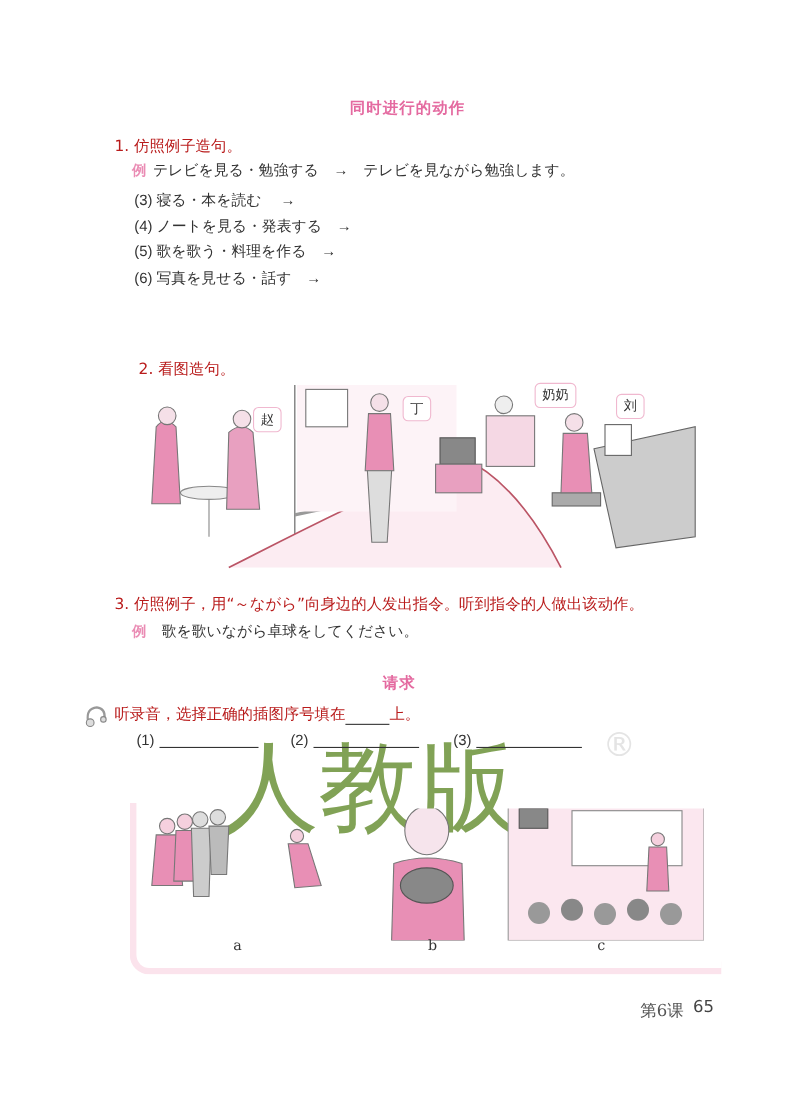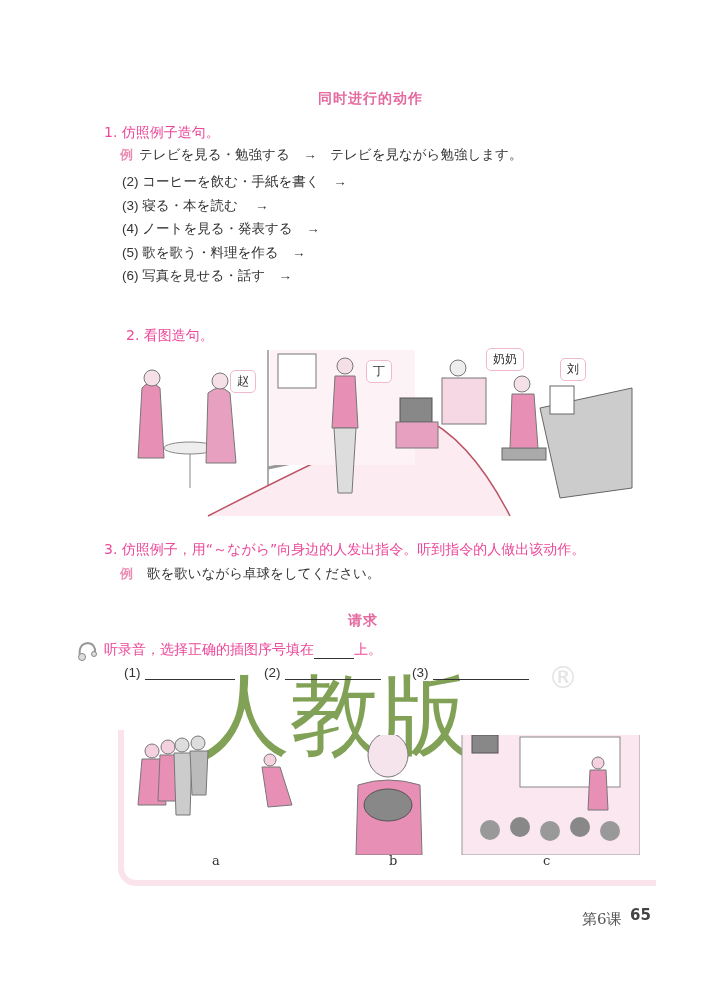--- a/index.html
+++ b/index.html
@@ -1,38 +1,37 @@
 <!DOCTYPE html>
 <html><head>
 <meta charset="utf-8">
 <style>
   html,body{margin:0;padding:0;background:#fff;}
   body{width:720px;height:1008px;position:relative;overflow:hidden;font-family:"DejaVu Sans",sans-serif;color:#222;}
   .abs{position:absolute;}
   .sec-title{color:#e46aa0;font-weight:bold;font-size:14px;letter-spacing:1px;}
-  .q{font-size:14px;color:#ec4899;}
+  .q{font-size:14px;color:#b91c1c;}
   .line{font-family:Liberation Sans, sans-serif;font-size:13.5px;color:#333;}
   .ex-mark{color:#ea8cb4;font-weight:bold;font-size:13px;margin-right:6px;}
   .blank{display:inline-block;border-bottom:1px solid #333;height:14px;vertical-align:bottom;}
   .illus{position:absolute;background:#fff;}
   .bubble{position:absolute;background:#fff;border:1.5px solid #f0b8cf;border-radius:5px;font-size:12px;padding:2px 6px;color:#333;font-family:"DejaVu Serif",serif;}
   .fig-label{position:absolute;font-family:"DejaVu Serif",serif;font-size:13px;color:#333;}
   .watermark{position:absolute;color:#4d7c0f;font-size:90px;font-family:"DejaVu Serif",serif;opacity:0.7;}
 </style>
 </head>
 <body>
 
 <div class="abs sec-title" style="left:318px;top:90px;">同时进行的动作</div>
 
 <div class="abs q" style="left:104px;top:124px;">1. 仿照例子造句。</div>
 <div class="abs line" style="left:120px;top:146px;">
   <span class="ex-mark">例</span><span>テレビを見る・勉強する　→　テレビを見ながら勉強します。</span>
 </div>
 <div class="abs line" style="left:122px;top:170px;line-height:23.5px;">
-  <div>(2) コーヒーを飲む・手紙を書く　→</div>
   <div>(3) 寝る・本を読む　 →</div>
   <div>(4) ノートを見る・発表する　→</div>
   <div>(5) 歌を歌う・料理を作る　→</div>
   <div>(6) 写真を見せる・話す　→</div>
 </div>
 
 <div class="abs q" style="left:104px;top:327px;margin-left:22px;">2. 看图造句。</div>
 
 <div class="illus" style="left:120px;top:348px;width:516px;height:170px;">
   <svg width="516" height="170" viewBox="0 0 516 170">
@@ -139,13 +138,13 @@
       <circle cx="450" cy="92" r="10" fill="#888"></circle>
       <circle cx="480" cy="96" r="10" fill="#999"></circle>
     </g>
   </svg>
 </div>
 <div class="fig-label" style="left:212px;top:853px;">a</div>
 <div class="fig-label" style="left:389px;top:853px;">b</div>
 <div class="fig-label" style="left:543px;top:853px;">c</div>
 
 <div class="abs" style="left:582px;top:910px;font-size:15px;color:#555;font-family:'DejaVu Serif',serif;">第6课</div>
-<div class="abs" style="left:630px;top:906px;font-size:15px;color:#444;font-weight:bold;">65</div>
+<div class="abs" style="left:630px;top:906px;font-size:15px;color:#444;">65</div>
 
 </body></html>

